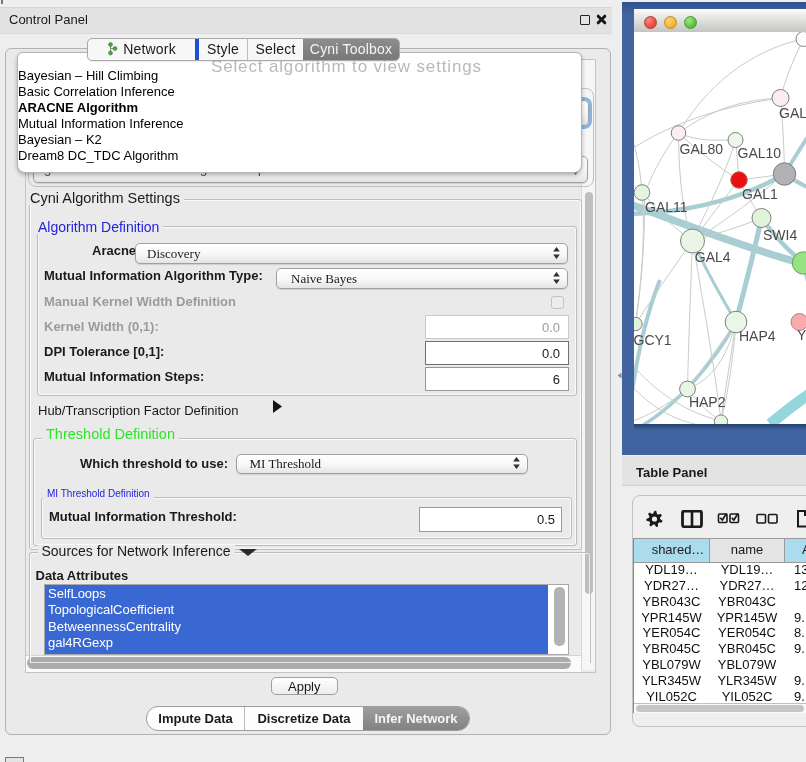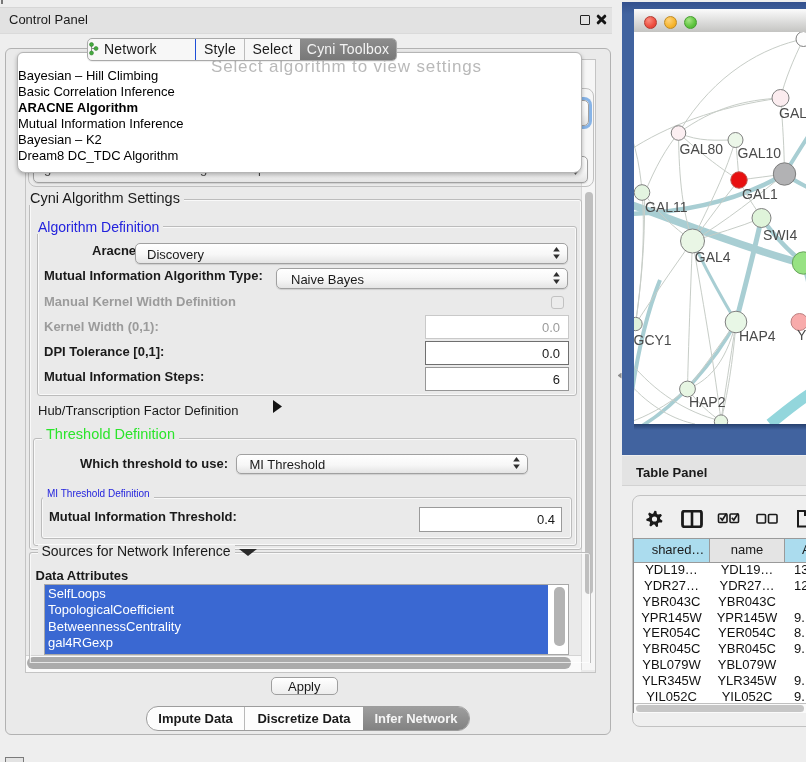--- a/index.html
+++ b/index.html
@@ -7,38 +7,38 @@
  font-family:"Liberation Sans",sans-serif;font-size:13px;color:#1a1a1a;}
 .abs{position:absolute;}
 .b{font-weight:bold;}
 .dis{color:#9b9b9b;}
 
 .grp{position:absolute;border:1px solid #bcbcbc;border-radius:3px;box-shadow:inset 0 0 0 1px rgba(255,255,255,.7);}
 .gtitle{position:absolute;background:#eaeaea;padding:0 4px;line-height:13px;}
 
 .cb{position:absolute;border:1px solid #a0a0a0;border-radius:5px;
  background:linear-gradient(#ffffff 0%,#f7f7f7 55%,#e4e4e4 100%);box-shadow:0 1px 1px rgba(0,0,0,.12);}
-.cbt{position:absolute;top:50%;transform:translateY(-50%);white-space:nowrap;}
+.cbt{position:absolute;top:50%;transform:translateY(-50%);white-space:nowrap;font-family:Liberation Serif, serif;}
 .fld{position:absolute;background:#fff;text-align:right;white-space:nowrap;}
 </style>
 </head>
 <body>
 
 <div class="abs" style="left:1px;top:0;width:2px;height:4px;background:#777;"></div>
 <div class="abs" style="left:0;top:7px;width:612px;height:25px;background:#e2e2e2;border-top:1px solid #d6d6d6;border-bottom:1px solid #dadada;"></div>
 <div class="abs" style="left:9px;top:12px;width:200px;">Control Panel</div>
 <div class="abs" style="left:579.5px;top:14.5px;width:8px;height:8px;border:1.6px solid #222;border-radius:1px;"></div>
 <svg class="abs" style="left:595.5px;top:14px;" width="11" height="11" viewBox="0 0 11 11">
  <path d="M2.2 2.2 L8.8 8.8 M8.8 2.2 L2.2 8.8" stroke="#151515" stroke-width="3" stroke-linecap="round" fill="none"></path>
 </svg>
 
 <div class="abs" style="left:4.5px;top:48px;width:604px;height:685px;background:#eaeaea;border:1px solid #b2b2b2;border-radius:6px;"></div>
 
 <div class="abs" style="left:87px;top:37.5px;height:21px;border:1px solid #a9a9a9;border-radius:5px;background:#f7f7f7;display:flex;overflow:hidden;box-shadow:0 1px 1px rgba(0,0,0,.08);font-size:14px;letter-spacing:0.2px;z-index:30;">
- <div style="width:107px;display:flex;align-items:center;border-right:1px solid #1d4ed8;">
+ <div style="width:107px;display:flex;align-items:center;justify-content:center;border-right:4px solid #1d4ed8;">
   <svg width="12" height="14" viewBox="0 0 12 14" style="margin-right:4px;">
    <path d="M3.5 3 L3.5 10 M3.5 6.5 L7.5 6.5" stroke="#8a8a8a" stroke-width="1" fill="none"></path>
    <circle cx="3.5" cy="2.5" r="2" fill="#44a93f" stroke="#2c7a28" stroke-width=".5"></circle>
    <circle cx="8" cy="6.5" r="2" fill="#44a93f" stroke="#2c7a28" stroke-width=".5"></circle>
    <circle cx="3.5" cy="11" r="2" fill="#44a93f" stroke="#2c7a28" stroke-width=".5"></circle>
   </svg>
   <span>Network</span>
     </div>
  <div style="width:48px;display:flex;align-items:center;justify-content:center;border-right:1px solid #bcbcbc;">Style</div>
  <div style="width:55px;display:flex;align-items:center;justify-content:center;">Select</div>
@@ -111,21 +111,21 @@
 <div class="gtitle" style="left:42px;top:428px;color:#2be52b;font-size:14.5px;">Threshold Definition</div>
 
 <div class="abs b" style="left:80px;top:455.5px;">Which threshold to use:</div>
 <div class="cb" style="left:235.5px;top:453.5px;width:290px;height:18px;">
     <span class="cbt" style="left:13px;">MI Threshold</span>
   </div>
 
 <div class="grp" style="left:41px;top:497px;width:529px;height:40px;"></div>
 <div class="gtitle" style="left:43px;top:487px;color:#2323dd;font-size:10px;">MI Threshold Definition</div>
 <div class="abs b" style="left:49px;top:508.5px;">Mutual Information Threshold:</div>
-<div class="fld" style="left:419px;top:506.5px;width:135px;height:22px;border:1px solid #9a9a9a;padding:1px 6px 0 0;line-height:22px;">0.4</div>
+<div class="fld" style="left:419px;top:506.5px;width:135px;height:22px;border:1px solid #9a9a9a;padding:1px 6px 0 0;line-height:22px;">0.5</div>
 
 <div class="grp" style="left:28.5px;top:552px;width:560px;height:110px;border-bottom:none;border-radius:3px 3px 0 0;"></div>
 <div class="gtitle" style="left:37.5px;top:545px;font-size:14px;">Sources for Network Inference</div>
 <svg class="abs" style="left:239px;top:548.5px;" width="18" height="7" viewBox="0 0 18 7">
     <path d="M0 0 L18 0 L9 7 Z" fill="#2a2a2a"></path>
   </svg>
 
 <div class="abs b" style="left:35.5px;top:568px;">Data Attributes</div>
 
 <div class="abs" style="left:44px;top:583.5px;width:522.5px;height:69px;background:#ffffff;border:1px solid #a8a8a8;overflow:hidden;">

